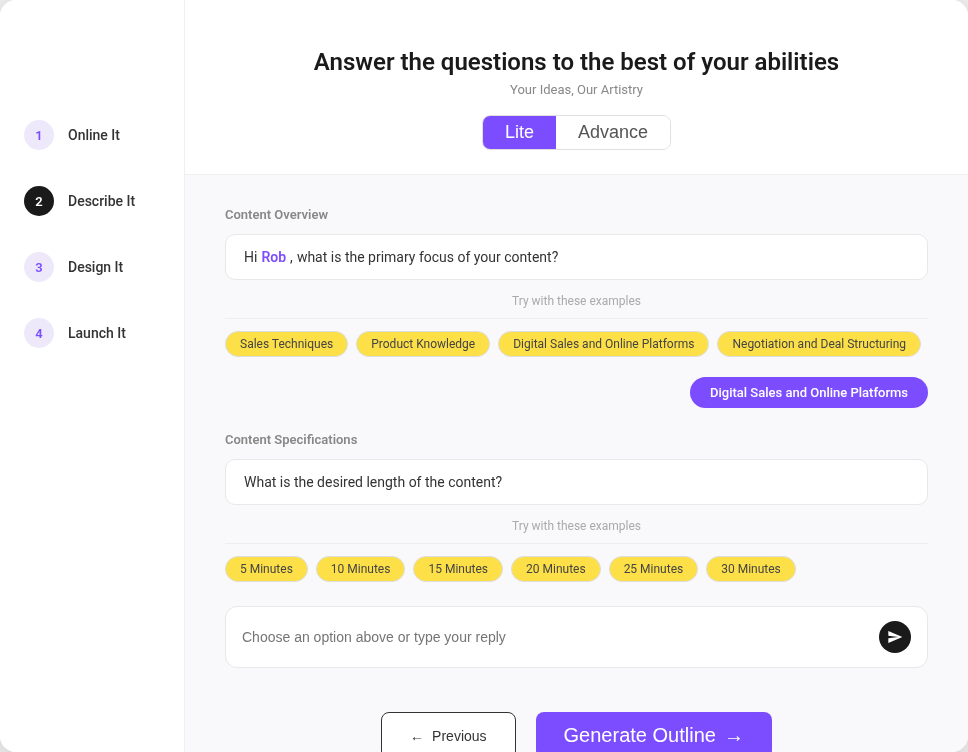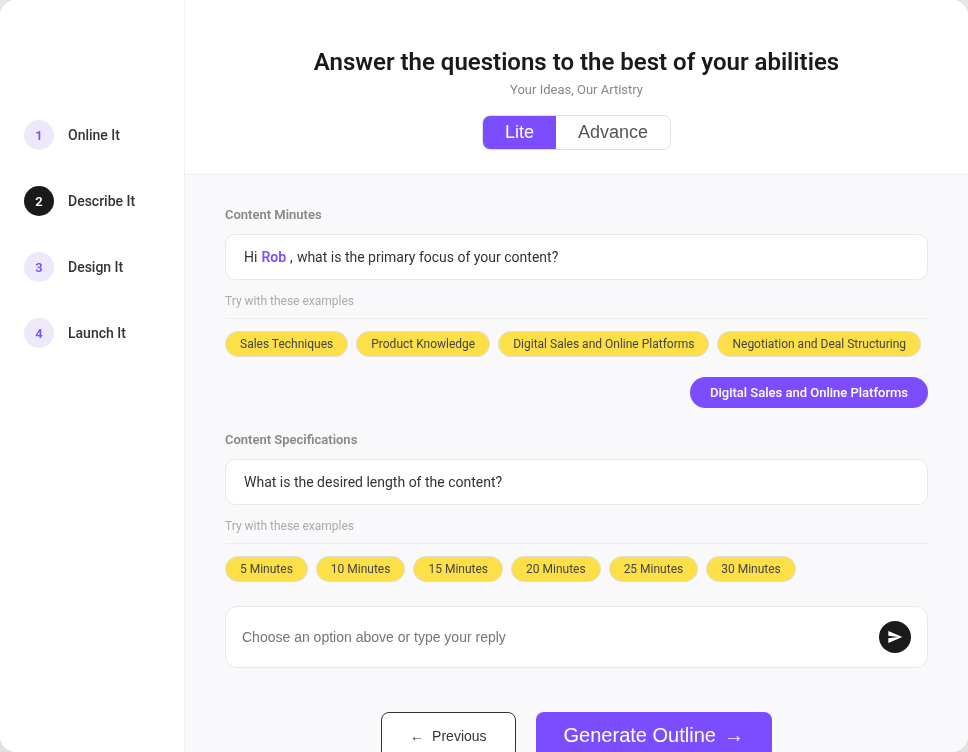--- a/index.html
+++ b/index.html
@@ -132,20 +132,21 @@
       align-items: center;
       gap: 4px;
     }
     .highlight-name {
       color: #7c4dff;
       font-weight: 600;
     }
     .examples-label {
       font-size: 12px;
       color: #aaa;
+      text-align: center;
       margin-bottom: 10px;
     }
     .chips-row {
       display: flex;
       flex-wrap: wrap;
       gap: 8px;
       margin-bottom: 20px;
     }
     .chip {
       background: #fde047;
@@ -286,21 +287,21 @@
       <div class="header-subtitle">Your Ideas, Our Artistry</div>
       <div class="tab-group">
         <button class="tab selected">Lite</button>
         <button class="tab">Advance</button>
       </div>
     </div>
 
     <div class="content-area">
 
       <div class="section-block">
-        <div class="section-title">Content Minutes</div>
+        <div class="section-title">Content Overview</div>
         <div class="question-box">
           <span>Hi </span>
             <span class="highlight-name">Rob</span>
             <span>, </span>
             <span>what is the primary focus of your content?</span>
         </div>
         <div class="examples-label">Try with these examples</div>
         <hr class="divider-line">
         <div class="chips-row">
           <div class="chip">Sales Techniques</div>

